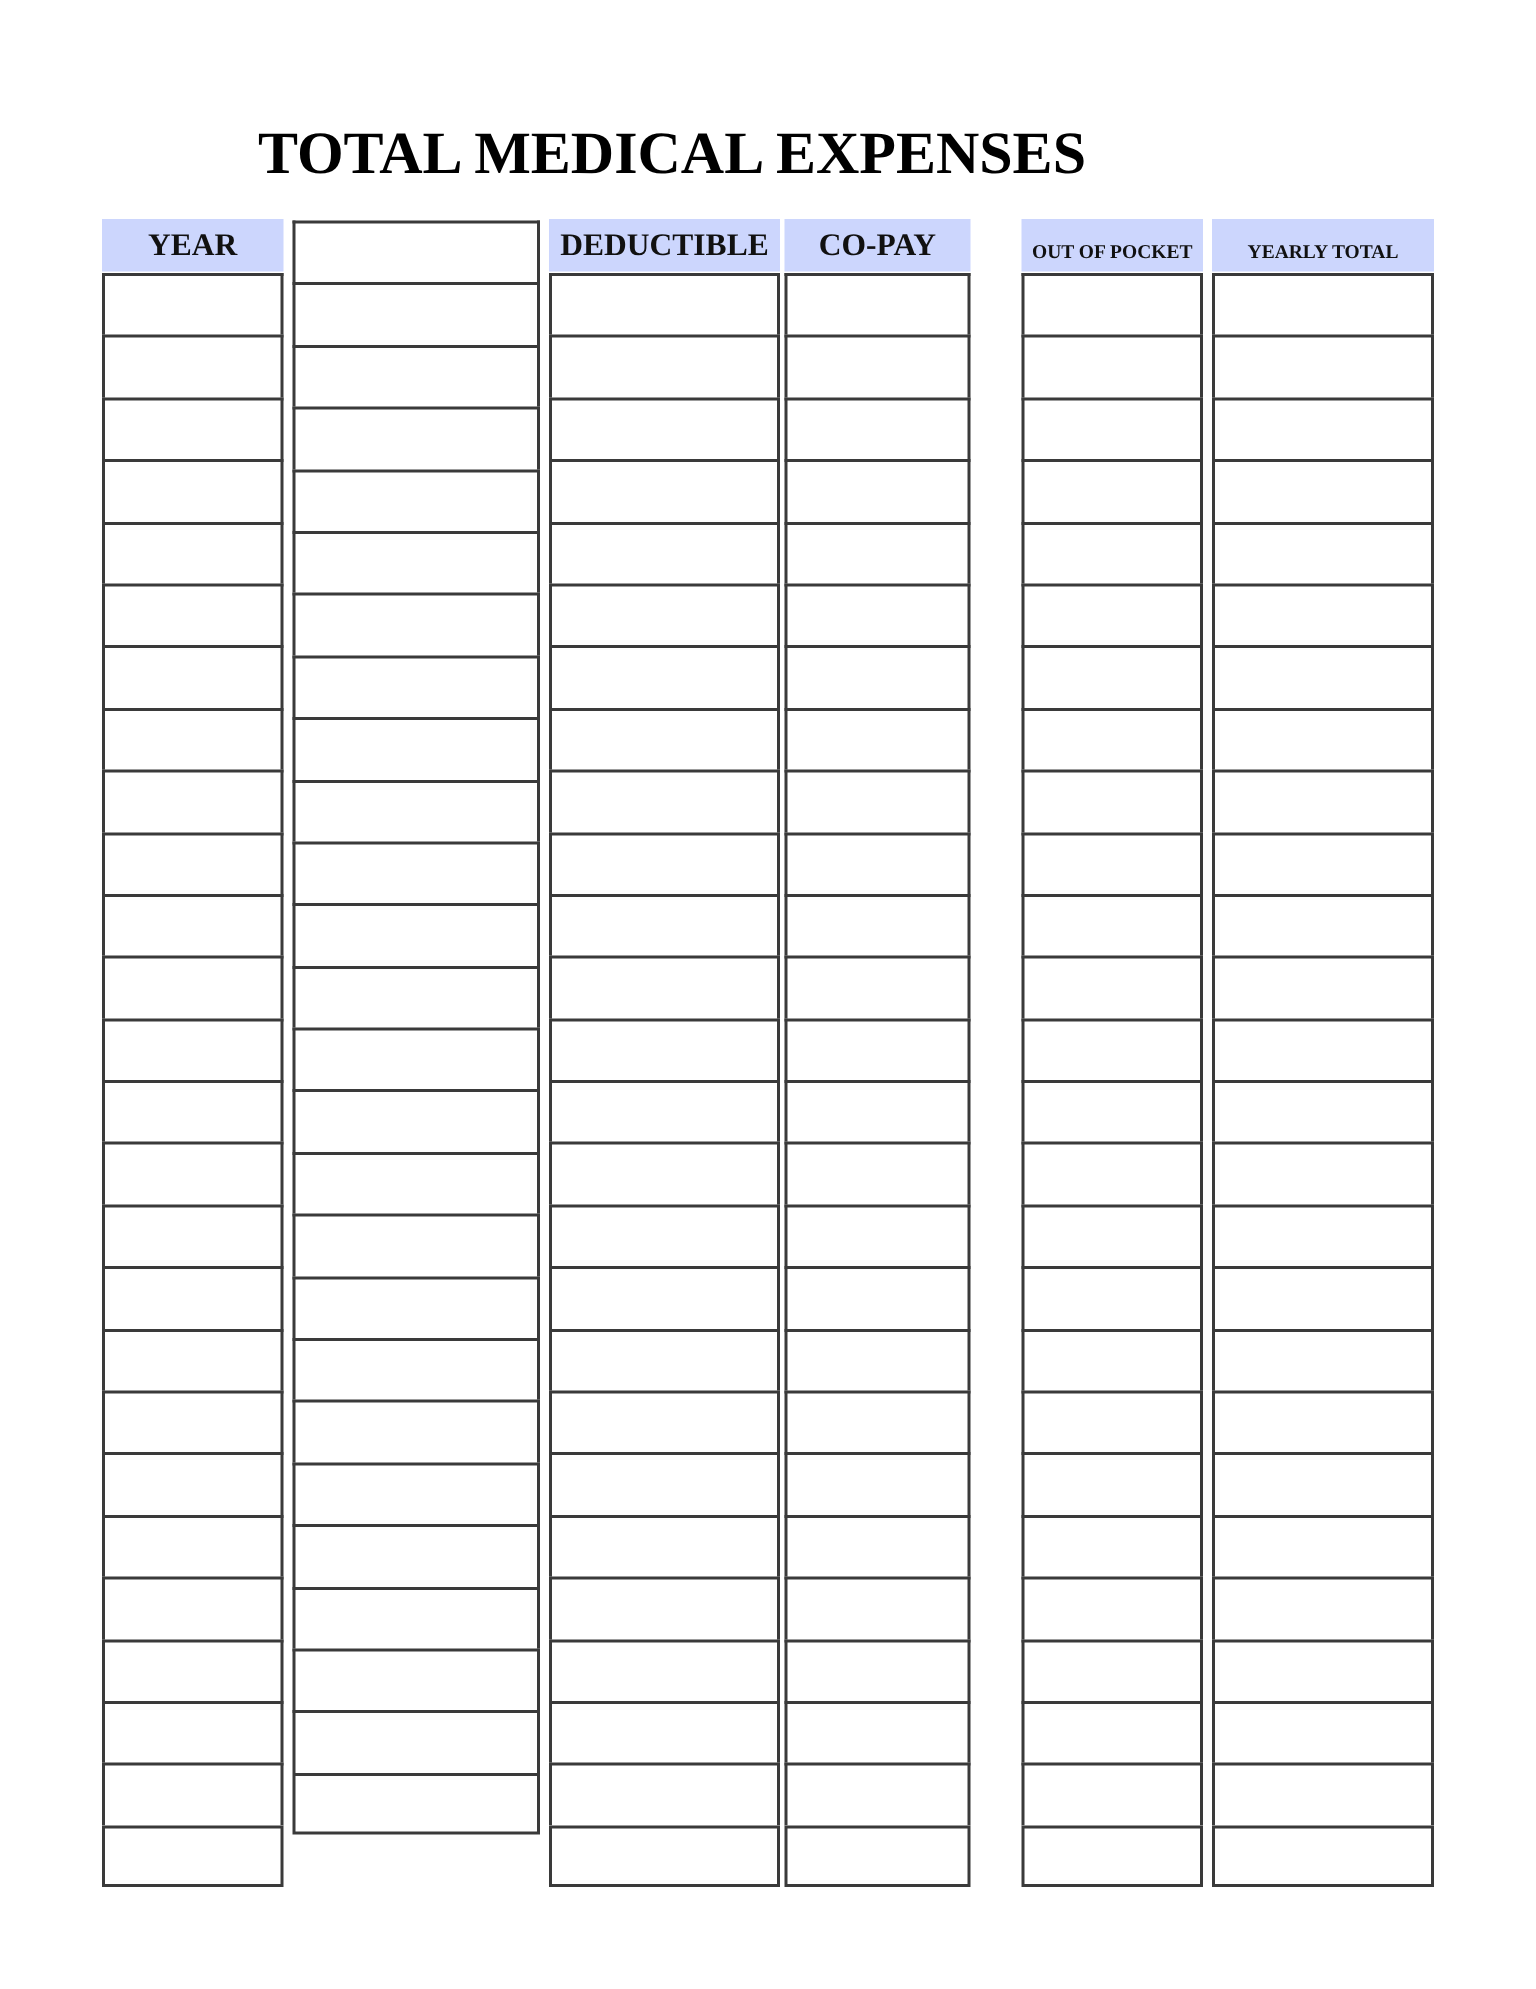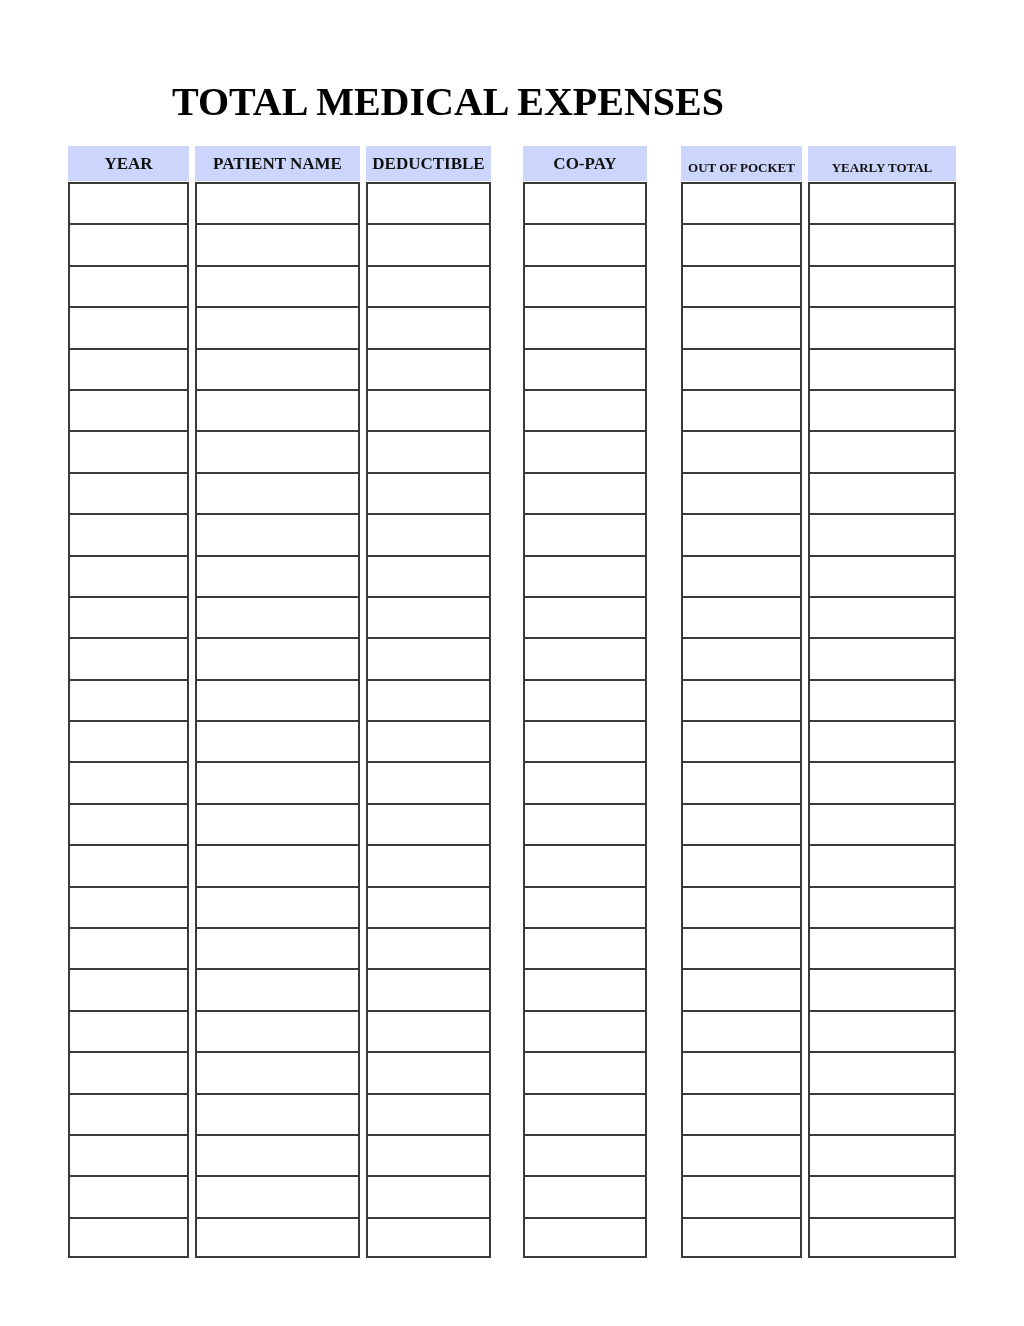--- a/index.html
+++ b/index.html
@@ -1,19 +1,19 @@
 <!DOCTYPE html>
 <html><head>
 <meta charset="utf-8">
 <style>
   html, body { margin:0; padding:0; background:#ffffff; }
   body { width:1024px; height:1326px; position:relative; overflow:hidden; font-family:"Liberation Serif", "DejaVu Serif", serif; }
   .title { position:absolute; left:0; width:896px; top:78px; text-align:center; font-size:40px; font-weight:bold; color:#000; letter-spacing:0px; }
   .col { position:absolute; top:146px; }
-  .hdr { height:35px; background:#ccd6fd; display:flex; align-items:center; justify-content:center; font-weight:bold; color:#111; font-size:17px; }
+  .hdr { height:35px; background:#ccd6fd; display:flex; align-items:center; justify-content:center; font-weight:bold; color:#111; font-size:21px; }
   .hdr.small { font-size:13px; align-items:center; padding-top:0; }
   .hdr.small span { display:block; margin-top:9px; }
   .rows { margin-top:1px; }
   .cell { box-sizing:border-box; height:41.4px; border:2px solid #3a3a3a; border-top-width:2px; border-bottom:none; background:#fff; }
   .cell:last-child { border-bottom:2px solid #3a3a3a; }
 </style>
 </head>
 <body>
 
 <div class="title">TOTAL MEDICAL EXPENSES</div>
@@ -46,53 +46,50 @@
         <div class="cell"></div>
         <div class="cell"></div>
         <div class="cell"></div>
         <div class="cell"></div>
         <div class="cell"></div>
         <div class="cell"></div>
         <div class="cell"></div>
       </div>
     </div>
     <div class="col" style="left: 195px; width: 165px;">
-      <div class="hdr">
-        <span>PATIENT NAME</span>
-      </div>
-      <div class="rows">
-        <div class="cell"></div>
-        <div class="cell"></div>
-        <div class="cell"></div>
-        <div class="cell"></div>
-        <div class="cell"></div>
-        <div class="cell"></div>
-        <div class="cell"></div>
-        <div class="cell"></div>
-        <div class="cell"></div>
-        <div class="cell"></div>
-        <div class="cell"></div>
-        <div class="cell"></div>
-        <div class="cell"></div>
-        <div class="cell"></div>
-        <div class="cell"></div>
-        <div class="cell"></div>
-        <div class="cell"></div>
-        <div class="cell"></div>
-        <div class="cell"></div>
-        <div class="cell"></div>
-        <div class="cell"></div>
-        <div class="cell"></div>
-        <div class="cell"></div>
-        <div class="cell"></div>
-        <div class="cell"></div>
-        <div class="cell"></div>
-      </div>
-    </div>
-    <div class="col" style="left: 366px; width: 125px;">
+      <div class="rows">
+        <div class="cell"></div>
+        <div class="cell"></div>
+        <div class="cell"></div>
+        <div class="cell"></div>
+        <div class="cell"></div>
+        <div class="cell"></div>
+        <div class="cell"></div>
+        <div class="cell"></div>
+        <div class="cell"></div>
+        <div class="cell"></div>
+        <div class="cell"></div>
+        <div class="cell"></div>
+        <div class="cell"></div>
+        <div class="cell"></div>
+        <div class="cell"></div>
+        <div class="cell"></div>
+        <div class="cell"></div>
+        <div class="cell"></div>
+        <div class="cell"></div>
+        <div class="cell"></div>
+        <div class="cell"></div>
+        <div class="cell"></div>
+        <div class="cell"></div>
+        <div class="cell"></div>
+        <div class="cell"></div>
+        <div class="cell"></div>
+      </div>
+    </div>
+    <div class="col" style="left: 366px; width: 154px;">
       <div class="hdr">
         <span>DEDUCTIBLE</span>
       </div>
       <div class="rows">
         <div class="cell"></div>
         <div class="cell"></div>
         <div class="cell"></div>
         <div class="cell"></div>
         <div class="cell"></div>
         <div class="cell"></div>

